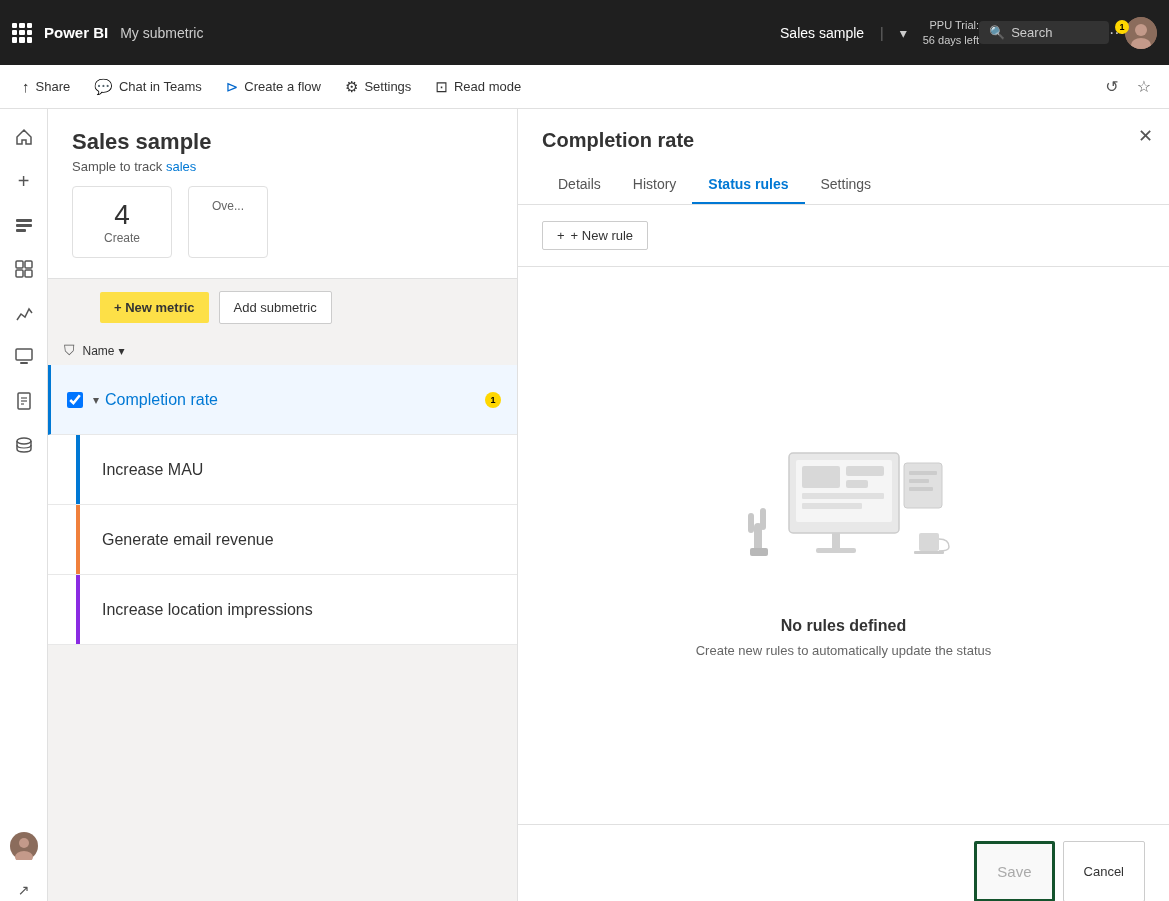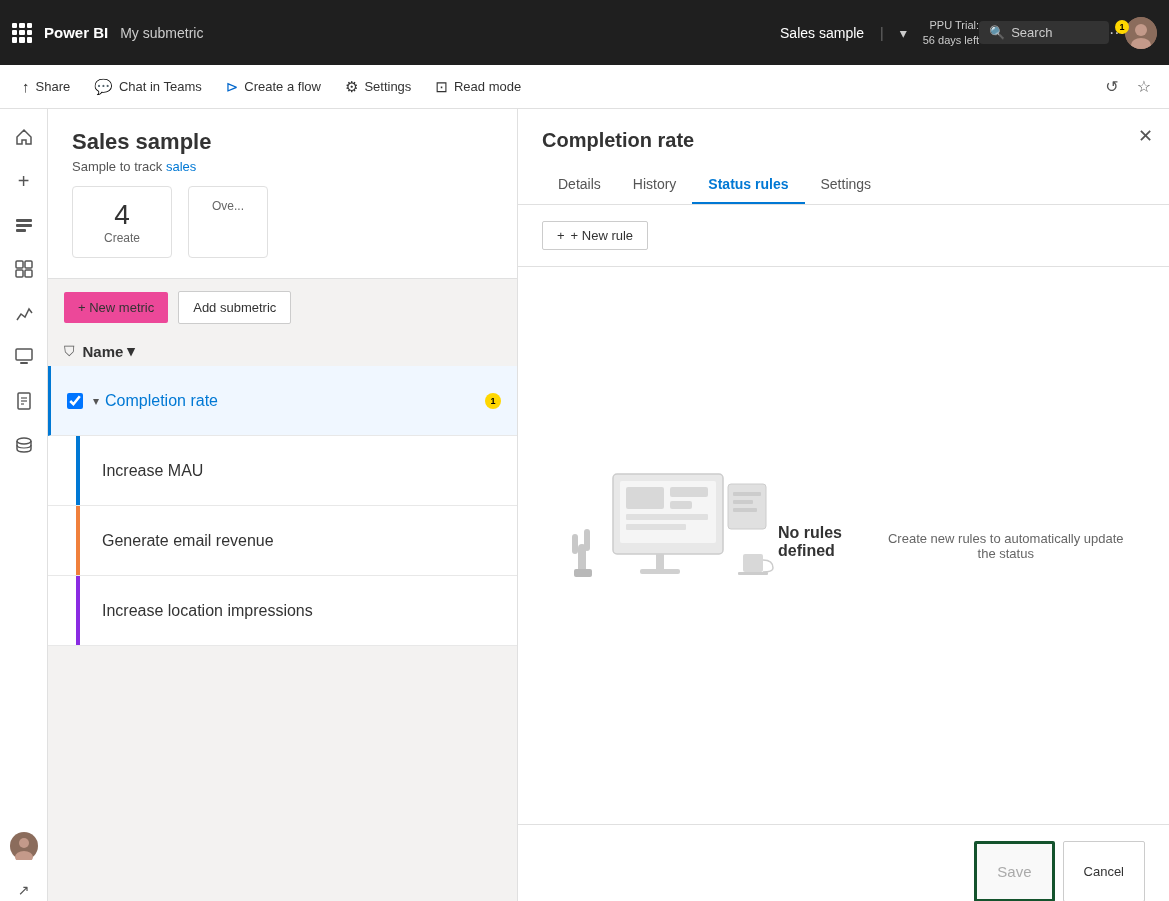--- a/index.html
+++ b/index.html
@@ -115,39 +115,39 @@
     
     .list-toolbar {
       background: #f3f2f1;
       padding: 12px 16px;
       display: flex;
       align-items: center;
       gap: 10px;
     }
     .new-metric-btn {
       display: flex; align-items: center; gap: 6px;
-      background: #ec4899; border: none; border-radius: 2px;
-      padding: 8px 14px; cursor: pointer; font-size: 13px; font-weight: 400; color: #333;
+      background: #fde047; border: none; border-radius: 2px;
+      padding: 8px 14px; cursor: pointer; font-size: 13px; font-weight: 700; color: #333; margin-left: 36px;
     }
     .add-submetric-btn {
       display: flex; align-items: center; gap: 6px;
       background: #fff; border: 1px solid #ccc; border-radius: 2px;
       padding: 8px 14px; cursor: pointer; font-size: 13px; color: #333;
     }
 
     
     .filter-row {
       background: #f3f2f1;
       padding: 6px 16px 6px 16px;
       display: flex;
       align-items: center;
       gap: 8px;
     }
     .filter-icon { color: #555; font-size: 14px; }
-    .sort-btn { display: flex; align-items: center; gap: 4px; font-size: 15px; color: #333; cursor: pointer; background: none; border: none; font-weight: bold; }
+    .sort-btn { display: flex; align-items: center; gap: 4px; font-size: 12px; color: #333; cursor: pointer; background: none; border: none; }
 
     
     .metric-list { flex: 1; overflow-y: auto; }
 
     .metric-row {
       background: #fff;
       border-bottom: 1px solid #e8e8e8;
       padding: 0 0 0 16px;
       display: flex;
       align-items: center;
@@ -223,21 +223,21 @@
       border-bottom: 1px solid #e0e0e0;
     }
     .new-rule-btn {
       display: flex; align-items: center; gap: 6px;
       border: 1px solid #ccc; border-radius: 2px;
       padding: 6px 14px; cursor: pointer; font-size: 13px; color: #333;
       background: #fff;
     }
 
     .empty-state {
-      flex: 1; display: flex; flex-direction: row; align-items: center; justify-content: center;
+      flex: 1; display: flex; flex-direction: column; align-items: center; justify-content: center;
       padding: 40px;
     }
     .empty-illustration {
       width: 220px; height: 160px;
       margin-bottom: 24px;
       position: relative;
     }
     .empty-title { font-size: 16px; font-weight: 600; color: #333; margin-bottom: 8px; }
     .empty-subtitle { font-size: 13px; color: #666; text-align: center; }
 

